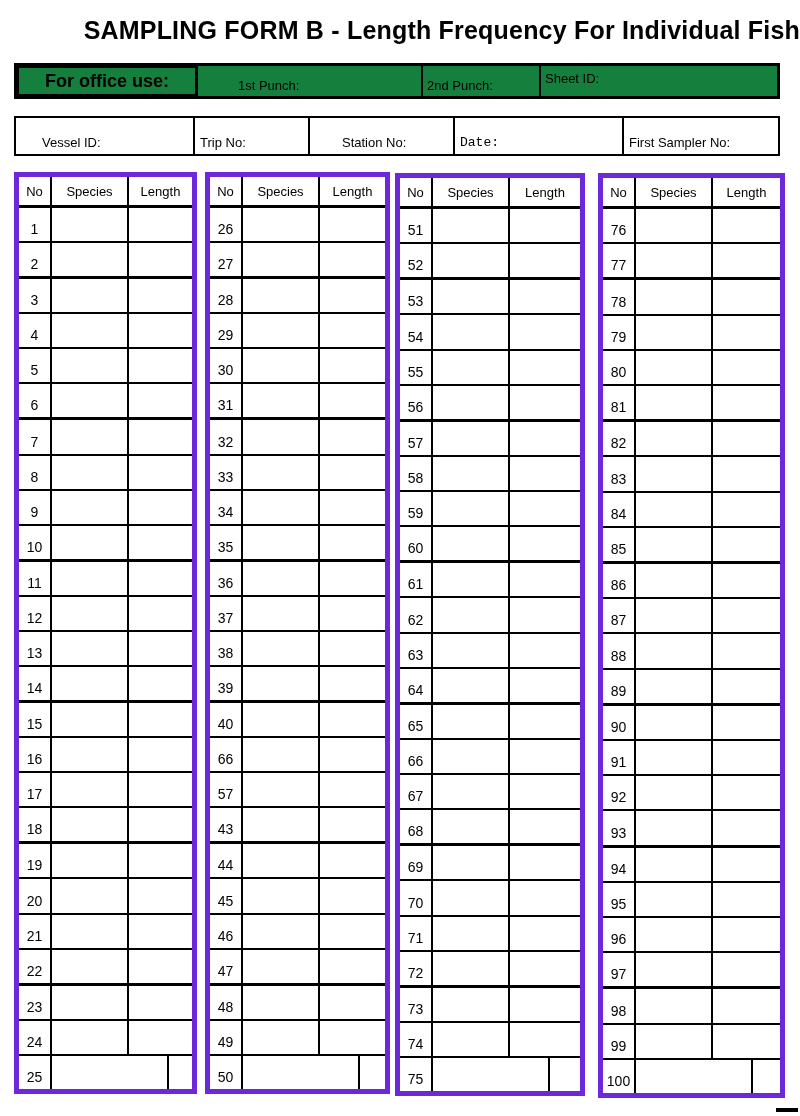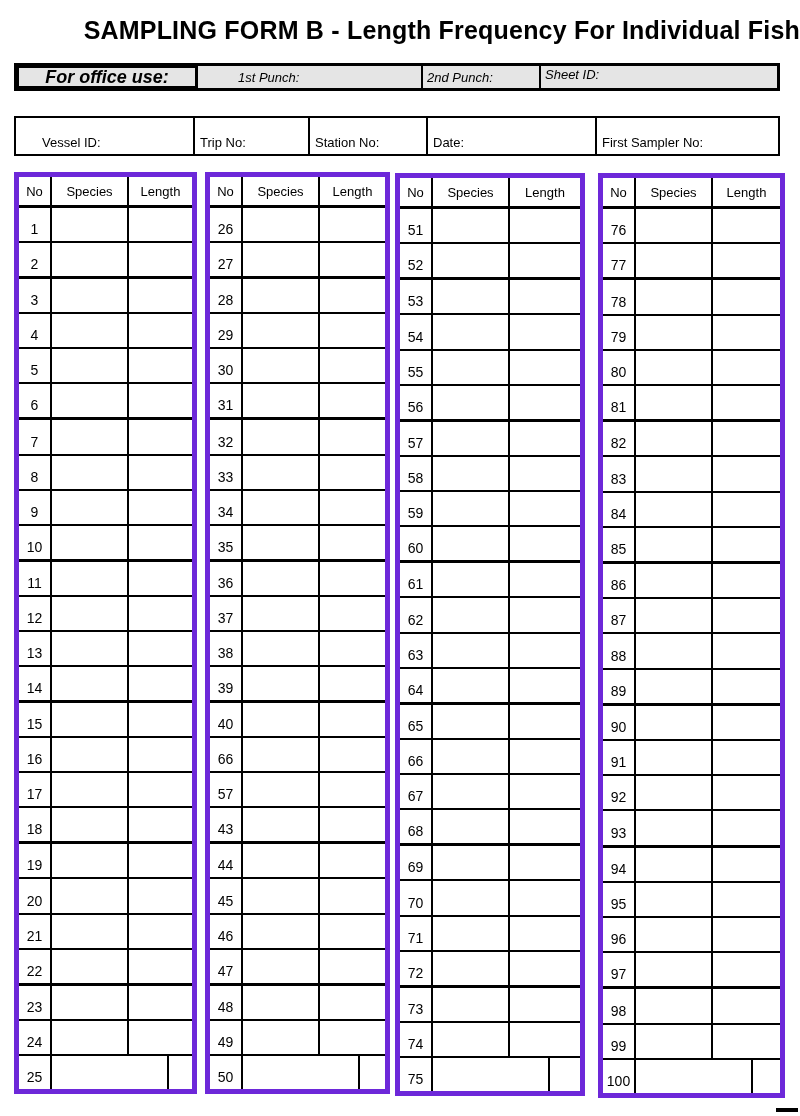--- a/index.html
+++ b/index.html
@@ -7,22 +7,22 @@
     position:relative;width:800px;height:1116px;background:#ffffff;
     font-family:"Liberation Sans","DejaVu Sans",sans-serif;color:#000;overflow:hidden;
   }
   
   .form-title{
     position:absolute;top:16px;left:0;width:100%;text-align:right;
     font-size:25px;font-weight:bold;letter-spacing:.2px;
   }
   
   .office-box{
-    position:absolute;left:14px;top:63px;width:766px;height:28px;
-    border:3px solid #000;box-sizing:border-box;display:flex;background:#e5e5e5;font-style:italic;
+    position:absolute;left:14px;top:63px;width:766px;height:36px;
+    border:3px solid #000;box-sizing:border-box;display:flex;background:#15803d;
   }
   .oc{box-sizing:border-box;display:flex;overflow:hidden;}
   .oc-label{
     width:181px;flex:0 0 181px;border:2px solid #000;border-right-width:3px;
     align-items:center;justify-content:center;font-size:18px;font-weight:bold;
   }
   .oc-field{align-items:flex-end;padding:0 0 3px 4px;font-size:13px;border-right:2px solid #000;}
   .oc-f0{flex:0 0 189px;margin-left:36px;}
   .oc-f1{flex:0 0 118px;}
   .oc-f2{flex:1;border-right:none;align-items:center;padding-bottom:6px;}
@@ -30,22 +30,22 @@
   .vessel-row{
     position:absolute;left:14px;top:116px;width:766px;height:40px;
     border:2px solid #000;box-sizing:border-box;display:flex;background:#fff;
   }
   .vc{
     box-sizing:border-box;border-right:2px solid #000;display:flex;
     align-items:flex-end;padding:0 0 4px 5px;font-size:13px;overflow:hidden;
   }
   .vc-0{flex:0 0 179px;padding-left:26px;}
   .vc-1{flex:0 0 115px;}
-  .vc-2{flex:0 0 118px;}
-  .vc-3{flex:0 0 169px;}
+  .vc-2{flex:0 0 118px;margin-left:27px;}
+  .vc-3{flex:0 0 169px;font-family:Liberation Mono, monospace;}
   .vc-4{flex:1;border-right:none;}
   
   .ftable{
     position:absolute;display:flex;flex-direction:column;
     border:5px solid #6d28d9;box-sizing:border-box;background:#fff;
   }
   .ft-0{left:14px;top:172px;width:183px;height:922px;}
   .ft-1{left:205px;top:172px;width:185px;height:922px;}
   .ft-2{left:395px;top:173px;width:190px;height:923px;}
   .ft-3{left:598px;top:173px;width:187px;height:925px;}

